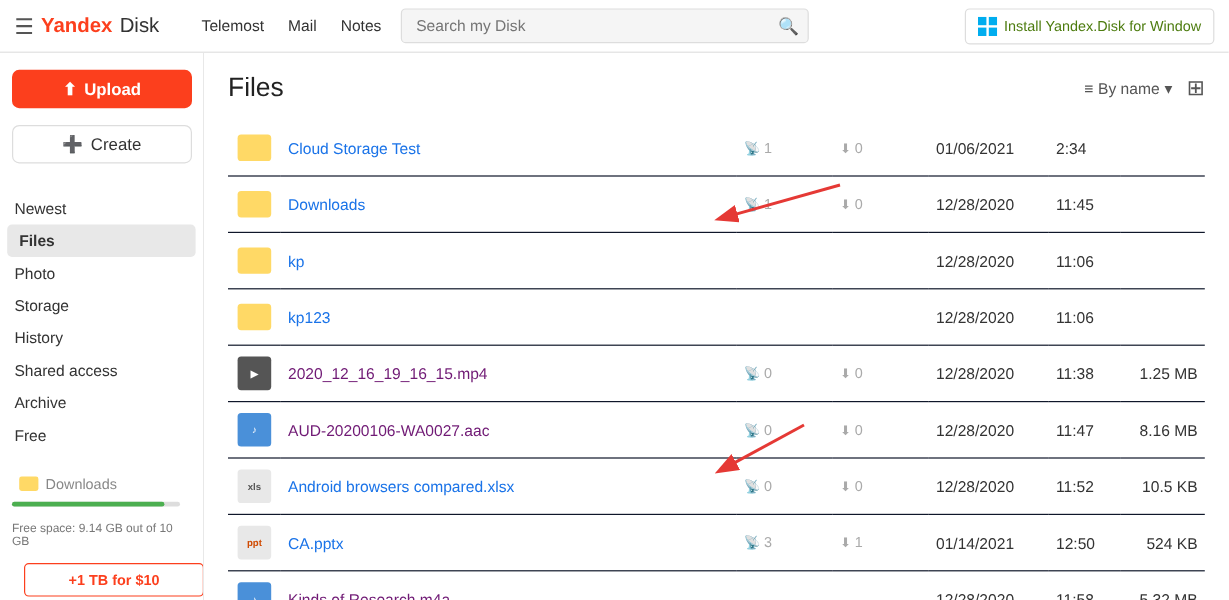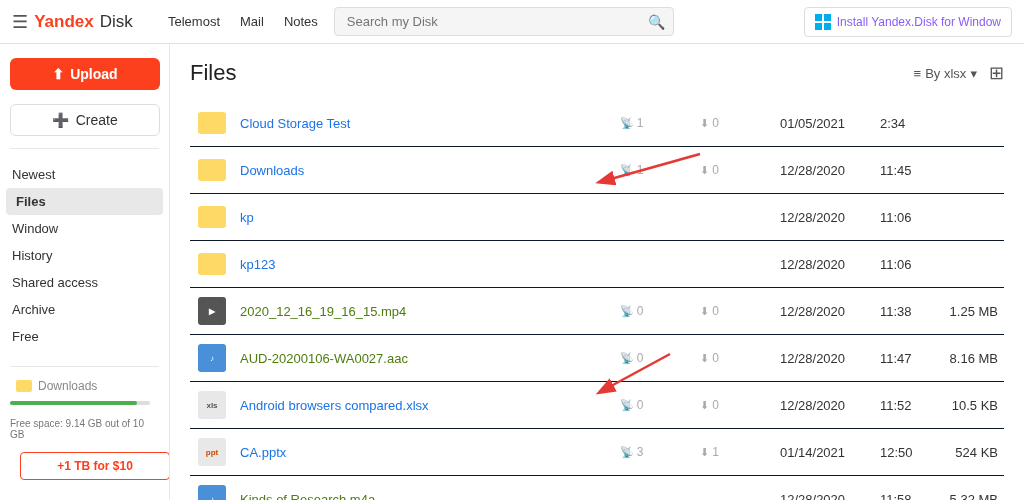--- a/index.html
+++ b/index.html
@@ -7,21 +7,21 @@
 
     
     .topbar { display: flex; align-items: center; height: 44px; background: #fff; border-bottom: 1px solid #e0e0e0; padding: 0 12px; gap: 16px; flex-shrink: 0; }
     .logo-area { display: flex; align-items: center; gap: 6px; min-width: 140px; }
     .hamburger { cursor: pointer; font-size: 18px; color: #555; }
     .nav-links { display: flex; gap: 20px; }
     .nav-link { color: #333; text-decoration: none; font-size: 13px; cursor: pointer; }
     .search-bar { flex: 1; max-width: 340px; position: relative; }
     .search-bar input { width: 100%; padding: 6px 44px 6px 12px; border: 1px solid #ddd; border-radius: 4px; font-size: 13px; color: #555; background: #f5f5f5; outline: none; }
     .search-icon-btn { position: absolute; right: 8px; top: 50%; transform: translateY(-50%); color: #999; font-size: 14px; cursor: pointer; }
-    .install-btn { margin-left: auto; display: flex; align-items: center; gap: 6px; background: #fff; border: 1px solid #ddd; border-radius: 4px; padding: 6px 10px; cursor: pointer; font-size: 12px; color: #8b5cf6; white-space: nowrap; }
+    .install-btn { margin-left: auto; display: flex; align-items: center; gap: 6px; background: #fff; border: 1px solid #ddd; border-radius: 4px; padding: 6px 10px; cursor: pointer; font-size: 12px; color: #4d7c0f; white-space: nowrap; }
 
     
     .main { display: flex; flex: 1; overflow: hidden; }
 
     
     .sidebar { width: 170px; flex-shrink: 0; background: #fff; border-right: 1px solid #e8e8e8; display: flex; flex-direction: column; padding: 10px 0; overflow-y: auto; }
     .sidebar-btn { margin: 4px 10px; }
     .upload-btn { background: #fc3f1d; color: #fff; border: none; border-radius: 6px; padding: 8px 0; width: 150px; font-size: 14px; font-weight: bold; cursor: pointer; display: flex; align-items: center; justify-content: center; gap: 6px; }
     .create-btn { background: #fff; color: #333; border: 1px solid #ddd; border-radius: 6px; padding: 7px 0; width: 150px; font-size: 14px; cursor: pointer; display: flex; align-items: center; justify-content: center; gap: 6px; margin-top: 6px; }
     .sidebar-divider { height: 1px; background: #e8e8e8; margin: 8px 10px; }
@@ -44,21 +44,21 @@
     .sort-btn { display: flex; align-items: center; gap: 4px; font-size: 13px; color: #555; cursor: pointer; }
     .grid-btn { cursor: pointer; color: #555; font-size: 18px; }
 
     
     .file-table { width: 100%; border-collapse: collapse; }
     .file-row { border-bottom: 1px solid #0f172a; cursor: pointer; }
     .file-row td { padding: 7px 6px; vertical-align: middle; font-size: 13px; color: #333; }
     .file-icon { width: 32px; height: 32px; display: flex; align-items: center; justify-content: center; }
     .folder-icon { width: 28px; height: 22px; background: #ffd966; border-radius: 3px; display: inline-block; }
     .file-name { color: #1a73e8; text-decoration: none; }
-    .file-name-text { color: #4d7c0f; }
+    .file-name-text { color: #701a75; }
     .td-name { min-width: 200px; }
     .td-shared { width: 80px; text-align: center; }
     .td-dl { width: 80px; text-align: center; }
     .td-date { width: 100px; color: #777; font-size: 12px; }
     .td-time { width: 60px; color: #777; font-size: 12px; margin-left: 24px; }
     .td-size { width: 70px; color: #777; font-size: 12px; text-align: right; }
     .meta-cell { display: flex; align-items: center; gap: 3px; font-size: 12px; color: #aaa; }
 
     
     .icon-mp4 { width: 28px; height: 28px; background: #555; border-radius: 3px; display: flex; align-items: center; justify-content: center; font-size: 8px; color: #fff; font-weight: bold; }
@@ -117,21 +117,22 @@
     <div class="sidebar-btn">
       <button class="create-btn">
         <span>➕</span>
         <span>Create</span>
       </button>
     </div>
     <div class="sidebar-divider"></div>
     <nav class="sidebar-nav">
       <div class="sidebar-item">Newest</div>
       <div class="sidebar-item active">Files</div>
-      <div class="sidebar-item">Window</div>
+      <div class="sidebar-item">Photo</div>
+      <div class="sidebar-item">Storage</div>
       <div class="sidebar-item">History</div>
       <div class="sidebar-item">Shared access</div>
       <div class="sidebar-item">Archive</div>
       <div class="sidebar-item">Free</div>
     </nav>
     <div class="sidebar-divider"></div>
     <div class="sidebar-downloads">
       <span class="folder-icon-sm"></span>
       <span>Downloads</span>
     </div>
@@ -145,21 +146,21 @@
       <button class="upgrade-btn">+1 TB for $10</button>
     </div>
   </aside>
 
   <main class="content" style="position:relative;">
     <div class="content-header">
       <h1 class="page-title">Files</h1>
       <div class="view-controls">
         <div class="sort-btn">
           <span>≡</span>
-          <span>By xlsx</span>
+          <span>By name</span>
           <span>▾</span>
         </div>
         <span class="grid-btn">⊞</span>
       </div>
     </div>
 
     <svg class="arrow-overlay" style="position:absolute;top:0;left:0;width:100%;height:100%;pointer-events:none;z-index:10;" viewBox="0 0 854 456" preserveAspectRatio="none">
 
       <defs>
         <marker id="arrowhead1" markerWidth="8" markerHeight="8" refX="6" refY="3" orient="auto">
@@ -190,21 +191,21 @@
                 <span style="font-size:11px;">📡</span>
                 <span>1</span>
               </div>
             </td>
           <td class="td-dl">
               <div class="meta-cell">
                 <span style="font-size:11px;">⬇</span>
                 <span>0</span>
               </div>
             </td>
-          <td class="td-date">01/05/2021</td>
+          <td class="td-date">01/06/2021</td>
           <td class="td-time">2:34</td>
           <td class="td-size"></td>
         </tr>
         <tr class="file-row">
           <td style="width:36px;">
               <div class="file-icon">
                 <span class="folder-icon"></span>
               </div>
             </td>
           <td class="td-name"><a class="file-name">Downloads</a></td>

